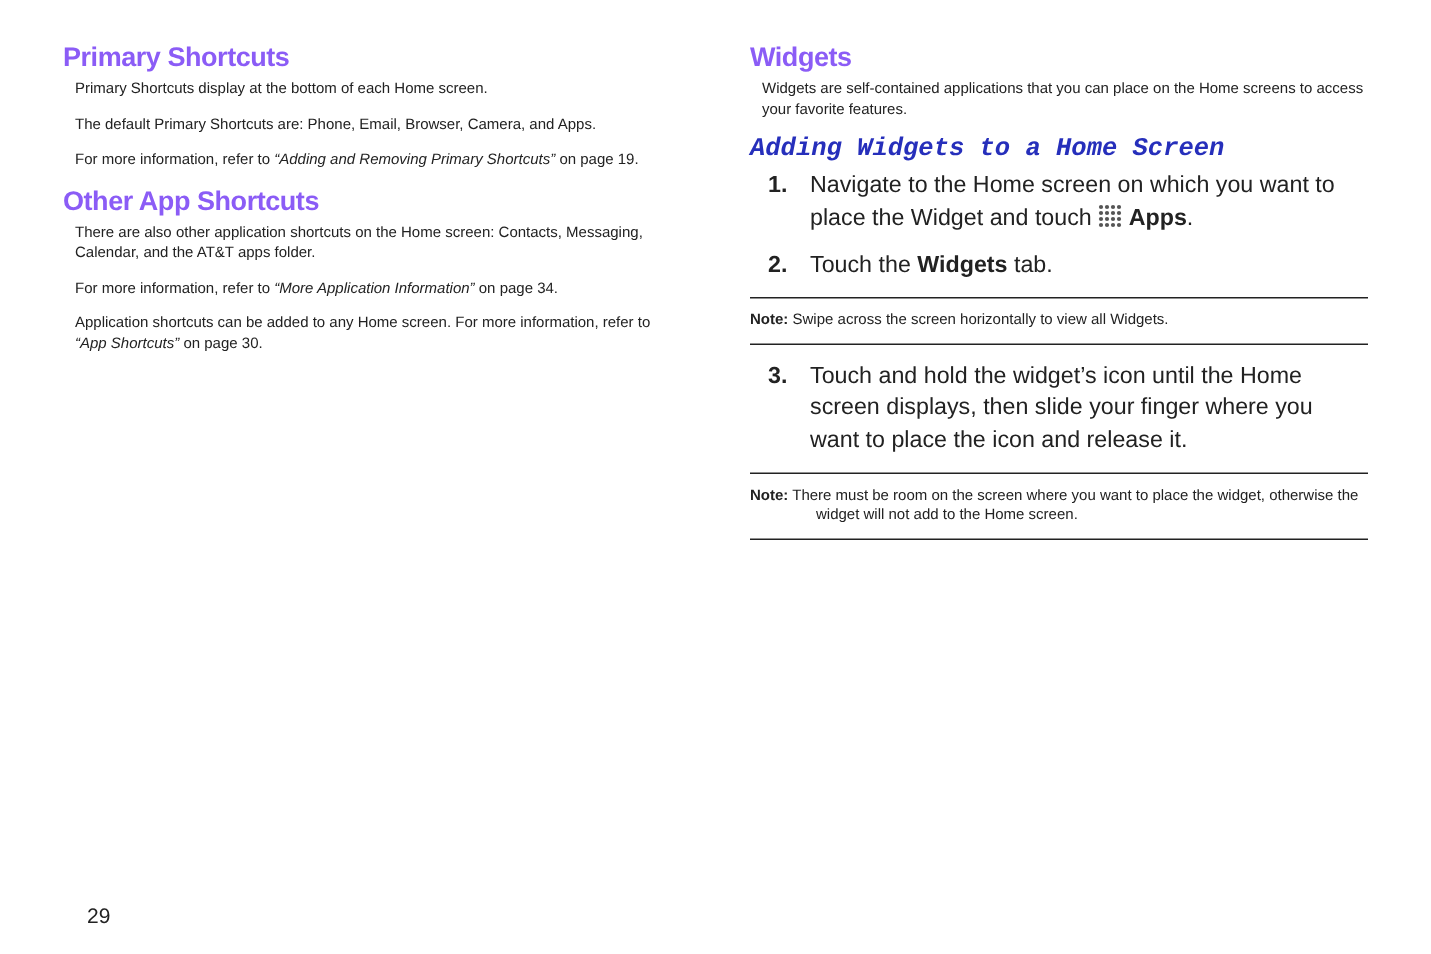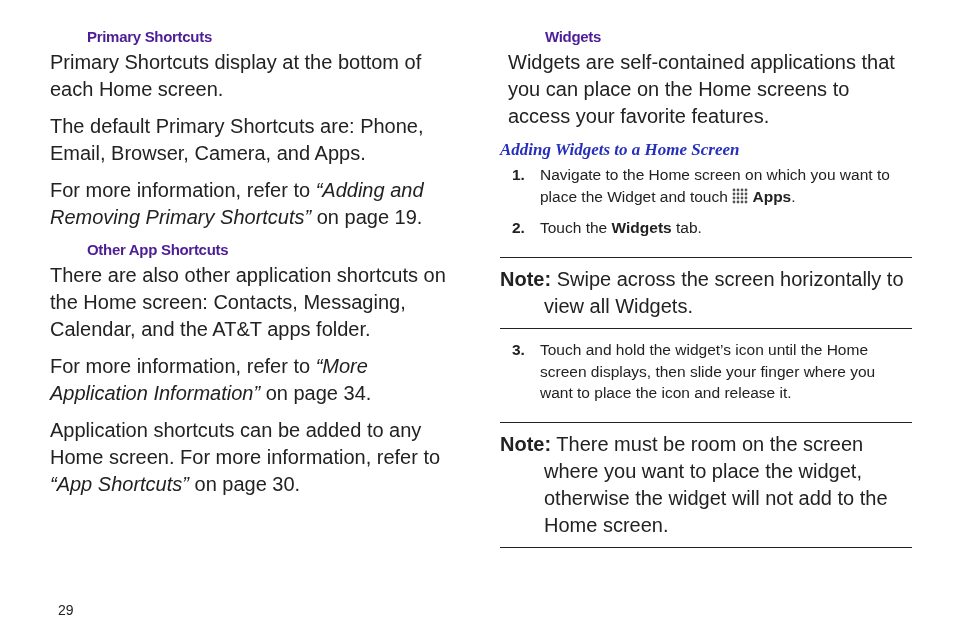--- a/index.html
+++ b/index.html
@@ -16,35 +16,34 @@
     display: flex;
     gap: 46px;
     flex: 1;
   }
   .col { flex: 1; min-width: 0; }
   h2 {
     font-family: "Arial Black", Arial, sans-serif;
     font-weight: 900;
     font-stretch: condensed;
     letter-spacing: -0.3px;
-    color: #4c1d95;
-    font-size: 15px;
+    color: #8b5cf6;
+    font-size: 18px;
     margin-bottom: 4px;
-    margin-left: 45px;
   }
   h3 {
-    font-family: Liberation Serif, serif;
+    font-family: Liberation Mono, monospace;
     font-weight: 900;
     font-style: italic;
     color: #262fbb;
     font-size: 17px;
     margin: 6px 0 4px 0;
   }
   p {
-    font-size: 20px;
+    font-size: 10px;
     line-height: 1.35;
     color: #222;
     margin: 4px 0 10px 8px;
     font-family: "Helvetica Neue", Arial, sans-serif;
   }
   .ref-italic { font-style: italic; }
   ol { list-style: none; padding: 0; margin: 0 0 0 12px; }
   ol li {
     font-size: 15.5px;
     line-height: 1.4;
@@ -57,21 +56,21 @@
     position: absolute;
     left: 0;
     top: 0;
     font-weight: 700;
   }
   .bold { font-weight: 700; }
   .note-block {
     border-top: 1px solid #222;
     border-bottom: 1px solid #222;
     padding: 8px 0 8px 0;
-    margin: 18px 0 10px 0;
+    margin: 2px 0 10px 0;
   }
   .note-block p {
     margin: 0;
     padding-left: 44px;
     text-indent: -44px;
   }
   .apps-icon {
     display: inline-block;
     vertical-align: -2px;
     width: 16px;

